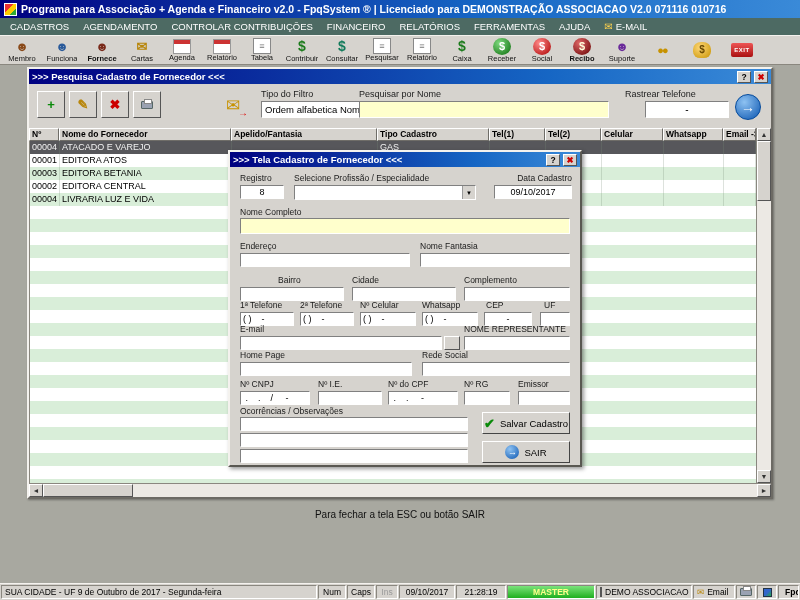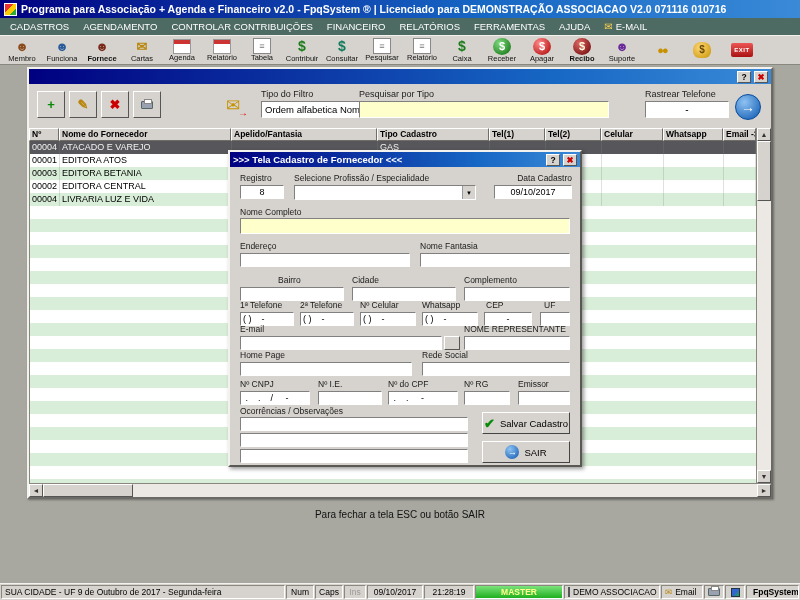--- a/index.html
+++ b/index.html
@@ -185,21 +185,21 @@
     <div class="tbtn">
         <span class="ti t11">$</span>
         <span class="tlabel">Caixa</span>
       </div>
     <div class="tbtn">
         <span class="ti t12">$</span>
         <span class="tlabel">Receber</span>
       </div>
     <div class="tbtn">
         <span class="ti t13">$</span>
-        <span class="tlabel">Apagar</span>
+        <span class="tlabel">Social</span>
       </div>
     <div class="tbtn">
         <span class="ti t14">$</span>
         <span class="tlabel bold">Recibo</span>
       </div>
     <div class="tbtn">
         <span class="ti t15">☻</span>
         <span class="tlabel">Suporte</span>
       </div>
     <div class="tbtn">
@@ -213,20 +213,21 @@
     <div class="tbtn">
         <span class="ti t18">EXIT</span>
         <span class="tlabel"></span>
       </div>
   </div>
 
   <div class="mdi">
 
     <div class="swin">
       <div class="wt">
+        <span>&gt;&gt;&gt; Pesquisa Cadastro de Fornecedor &lt;&lt;&lt;</span>
         <span class="sp"></span>
         <span class="cap">?</span>
         <span class="cap x">✖</span>
       </div>
       <div class="swin-body">
 
         <div class="controls">
           <div class="wbtn" style="left:8px;color:#0a8a0a;">
               <span>+</span>
             </div>
@@ -244,24 +245,24 @@
             <span>✉</span>
             <span class="ra">→</span>
           </div>
 
           <span class="lab" style="left:232px;top:5px;">Tipo do Filtro</span>
           <div class="combo" style="left:232px;top:17px;width:150px;">
             <span class="val">Ordem alfabetica Nome</span>
             <span class="arr">▼</span>
           </div>
 
-          <span class="lab" style="left:330px;top:5px;">Pesquisar por Tipo</span>
+          <span class="lab" style="left:330px;top:5px;">Pesquisar por Nome</span>
           <input class="tin yellow" style="left: 330px; top: 17px; width: 250px;">
 
-          <span class="lab" style="left:616px;top:5px;">Rastrear Telefone</span>
+          <span class="lab" style="left:596px;top:5px;">Rastrear Telefone</span>
           <input class="tin" style="left: 616px; top: 17px; width: 84px; text-align: center;" value="-">
 
           <div class="gobtn" style="left:706px;top:10px;">
               <span>→</span>
             </div>
         </div>
 
         <div class="ghead">
           <div class="hc">Nº</div>
           <div class="hc">Nome do Fornecedor</div>
@@ -439,21 +440,21 @@
           <span>SAIR</span>
         </div>
 
       </div>
     </div>
 
     <div class="hint">Para fechar a tela ESC ou botão SAIR</div>
   </div>
 
   <div class="statusbar">
-    <div class="seg" style="width:284px;">SUA CIDADE - UF  9 de Outubro de 2017 - Segunda-feira</div>
+    <div class="seg" style="width:316px;">SUA CIDADE - UF  9 de Outubro de 2017 - Segunda-feira</div>
     <div class="seg" style="width:28px;justify-content:center;">Num</div>
     <div class="seg" style="width:28px;justify-content:center;">Caps</div>
     <div class="seg gray" style="width:22px;justify-content:center;">Ins</div>
     <div class="seg" style="width:56px;justify-content:center;">09/10/2017</div>
     <div class="seg" style="width:50px;justify-content:center;">21:28:19</div>
     <div class="seg master" style="width:88px;">MASTER</div>
     <div class="seg" style="width:96px;">
       <span class="appico2"></span>
       <span>DEMO ASSOCIACAO 2.0</span>
     </div>

